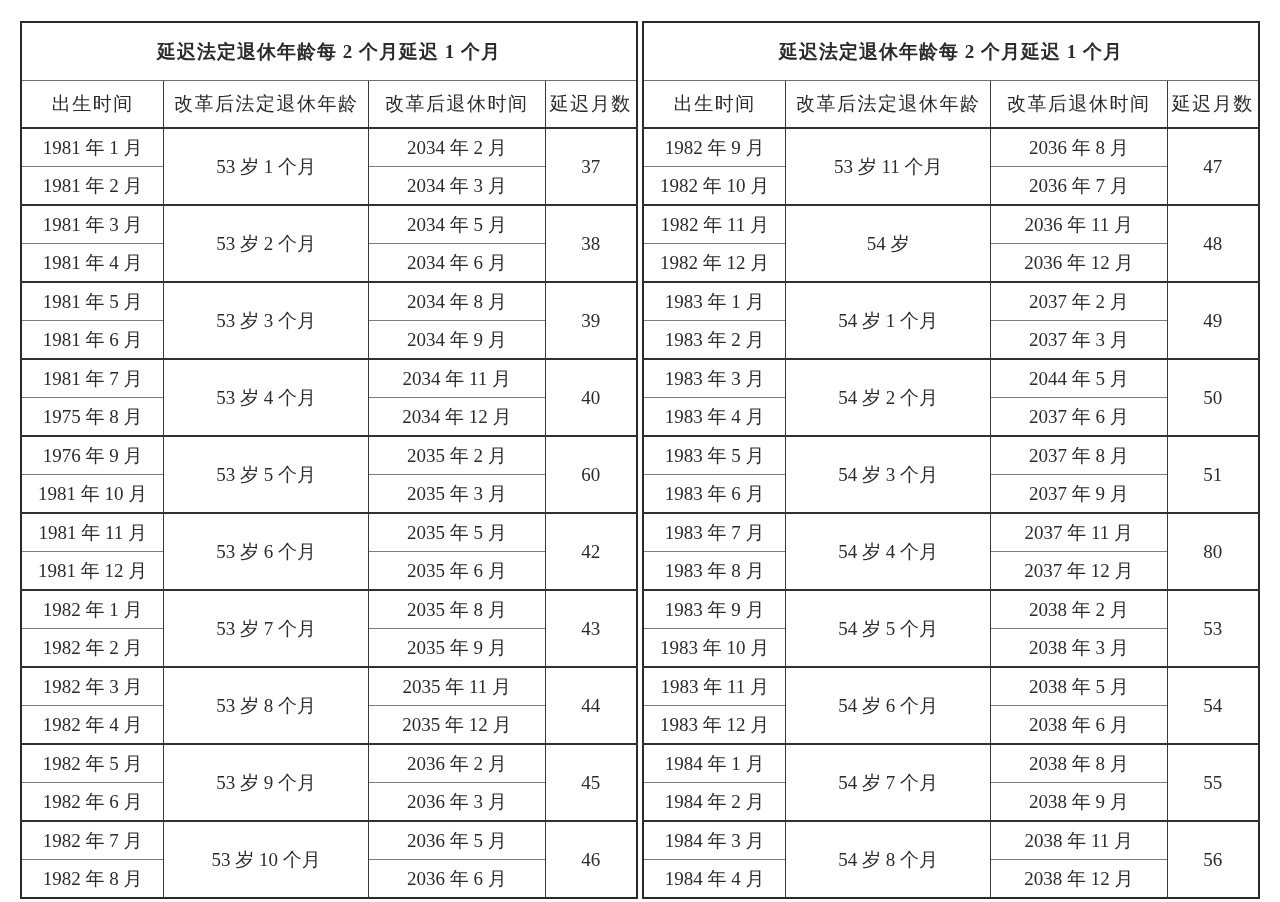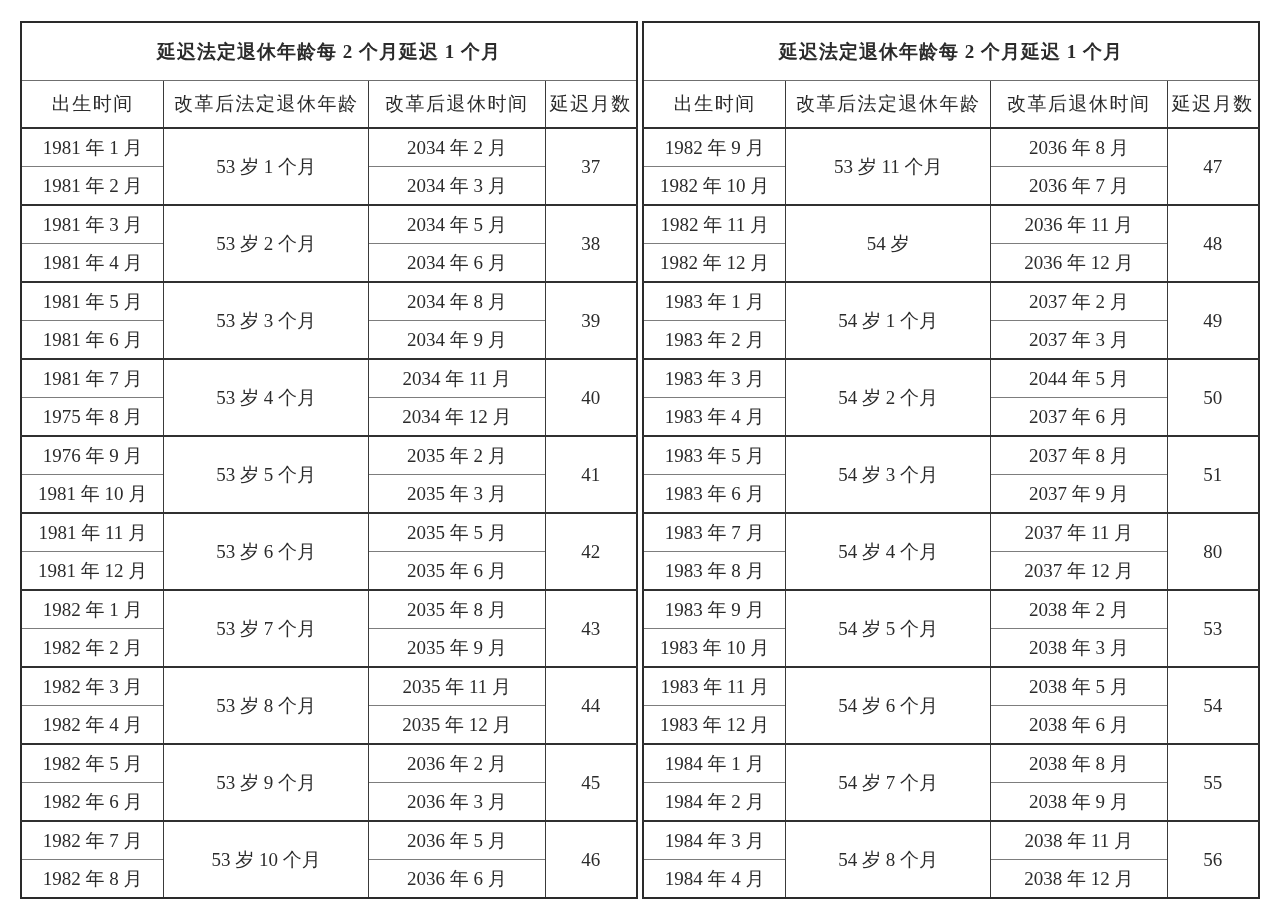--- a/index.html
+++ b/index.html
@@ -119,21 +119,21 @@
             <td rowspan="2">40</td>
           </tr>
           <tr class="group-cont">
             <td>1975 年 8 月</td>
             <td>2034 年 12 月</td>
           </tr>
           <tr class="group-start">
             <td>1976 年 9 月</td>
             <td rowspan="2">53 岁 5 个月</td>
             <td>2035 年 2 月</td>
-            <td rowspan="2">41</td>
+            <td rowspan="2">60</td>
           </tr>
           <tr class="group-cont">
             <td>1981 年 10 月</td>
             <td>2035 年 3 月</td>
           </tr>
           <tr class="group-start">
             <td>1981 年 11 月</td>
             <td rowspan="2">53 岁 6 个月</td>
             <td>2035 年 5 月</td>
             <td rowspan="2">42</td>

